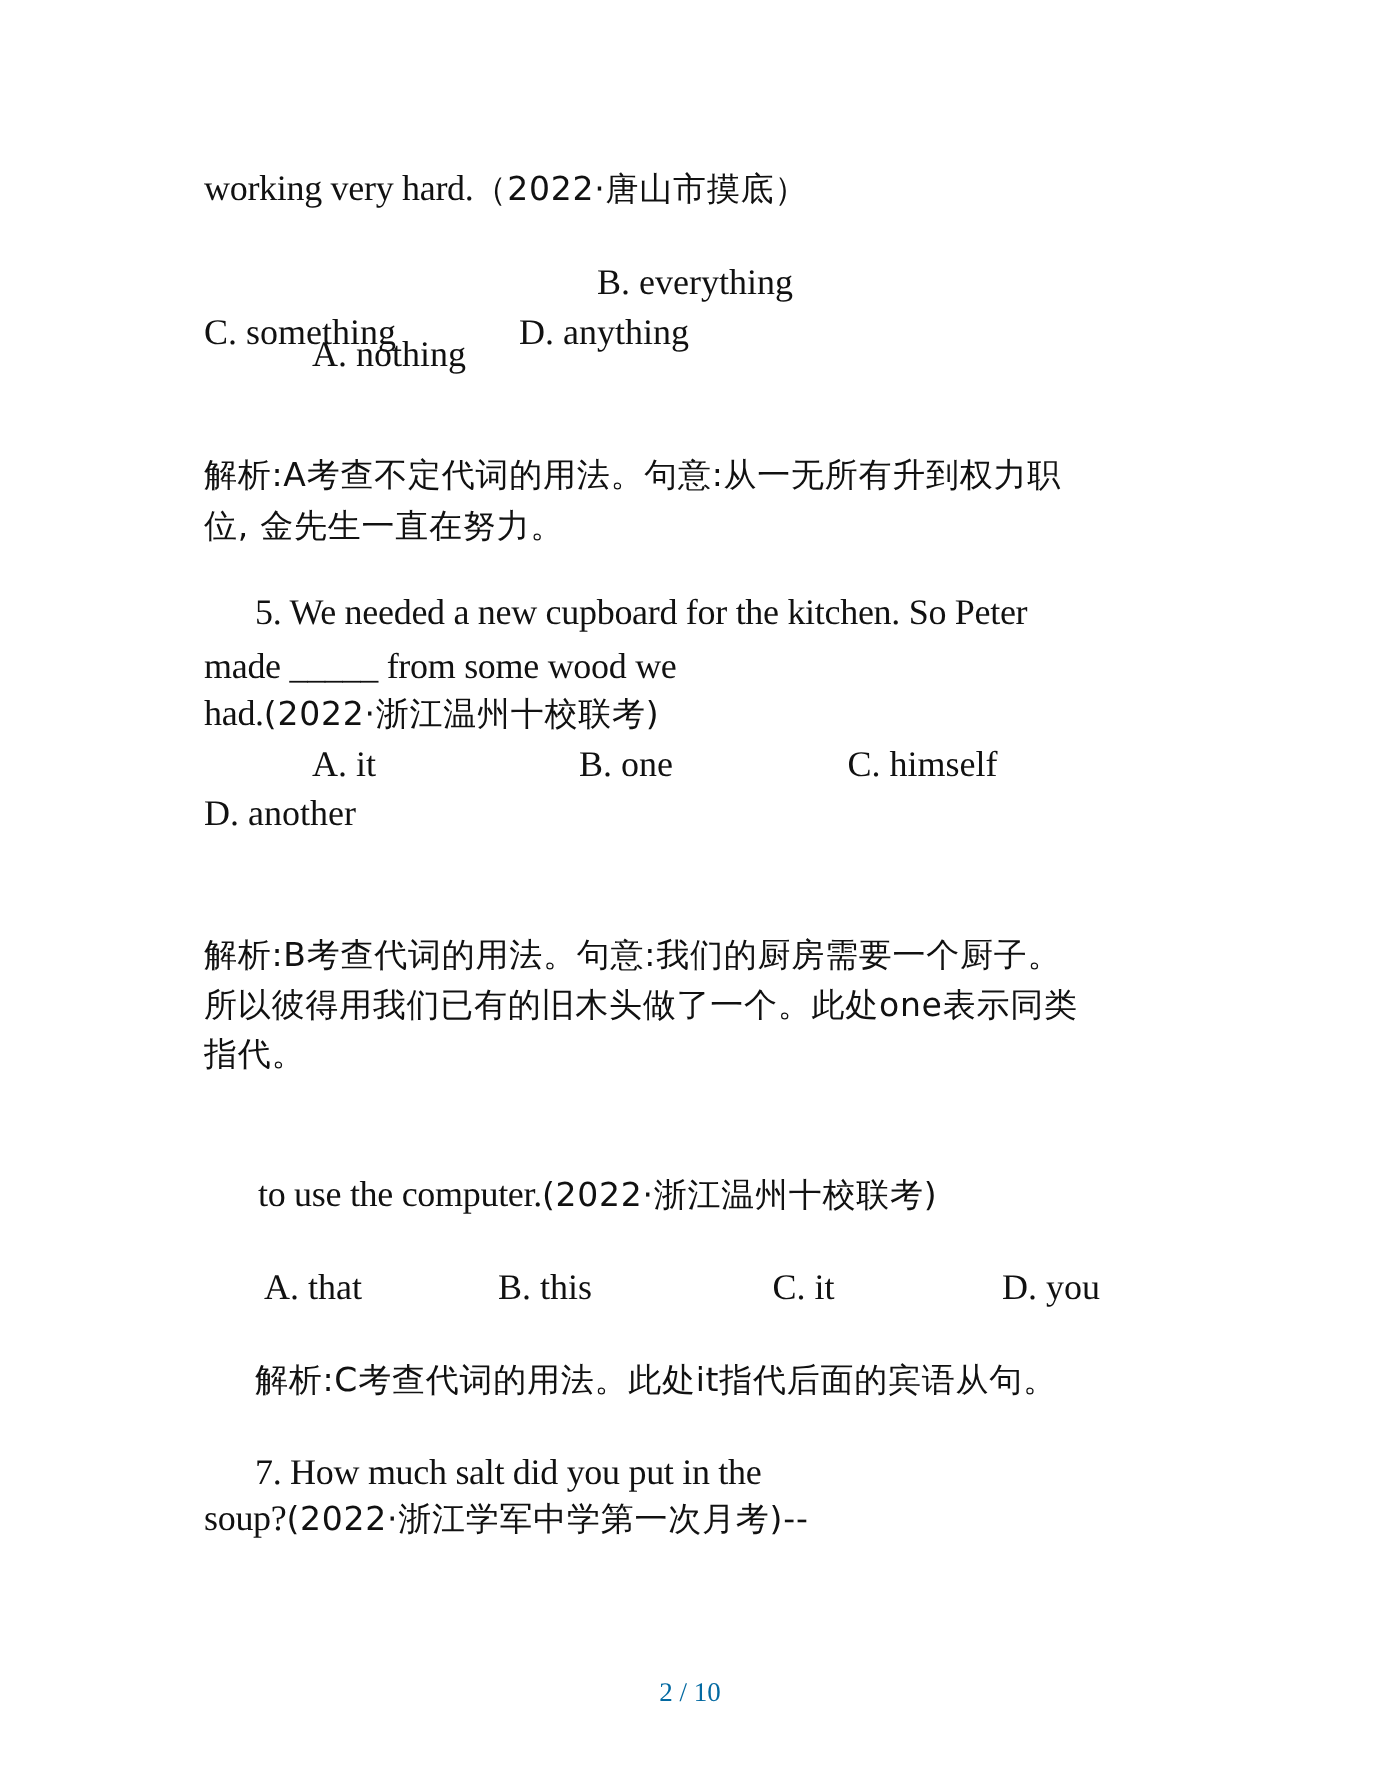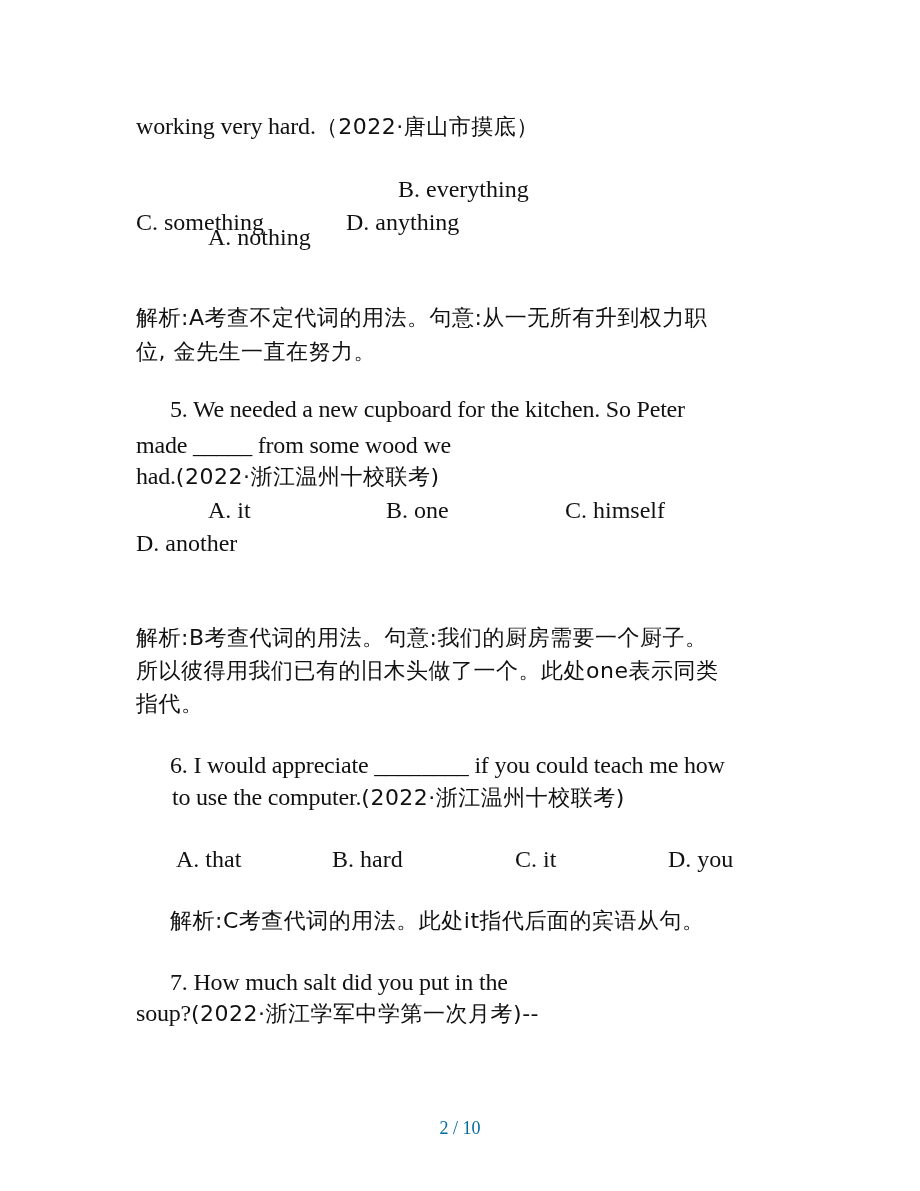--- a/index.html
+++ b/index.html
@@ -92,30 +92,29 @@
     <span>C.</span>&nbsp;<span>himself</span>
   </div>
   <div class="opt" style="top:527px; left:136px;">
     <span>D.</span>&nbsp;<span>another</span>
   </div>
 
   <div class="line cjk" style="top:622px;">解析:B考查代词的用法。句意:我们的厨房需要一个厨子。</div>
   <div class="line cjk" style="top:655px;">所以彼得用我们已有的旧木头做了一个。此处one表示同类</div>
   <div class="line cjk" style="top:688px;">指代。</div>
 
-  <div class="line indent" style="top:749px;">6. I would appreciate ________ if you could teach me how</div>
   <div class="line" style="top:781px;margin-left:36px;">
     <span>to use the computer.</span><span class="cjk">(2022·浙江温州十校联考)</span>
   </div>
 
   <div class="opt" style="top:843px; left:176px;">
     <span>A.</span>&nbsp;<span>that</span>
   </div>
   <div class="opt" style="top:843px; left:332px;">
-    <span>B.</span>&nbsp;<span>hard</span>
+    <span>B.</span>&nbsp;<span>this</span>
   </div>
   <div class="opt" style="top:843px; left:474px;margin-left:41px;">
     <span>C.</span>&nbsp;<span>it</span>
   </div>
   <div class="opt" style="top:843px; left:668px;">
     <span>D.</span>&nbsp;<span>you</span>
   </div>
 
   <div class="line cjk indent" style="top:905px;">解析:C考查代词的用法。此处it指代后面的宾语从句。</div>
 

